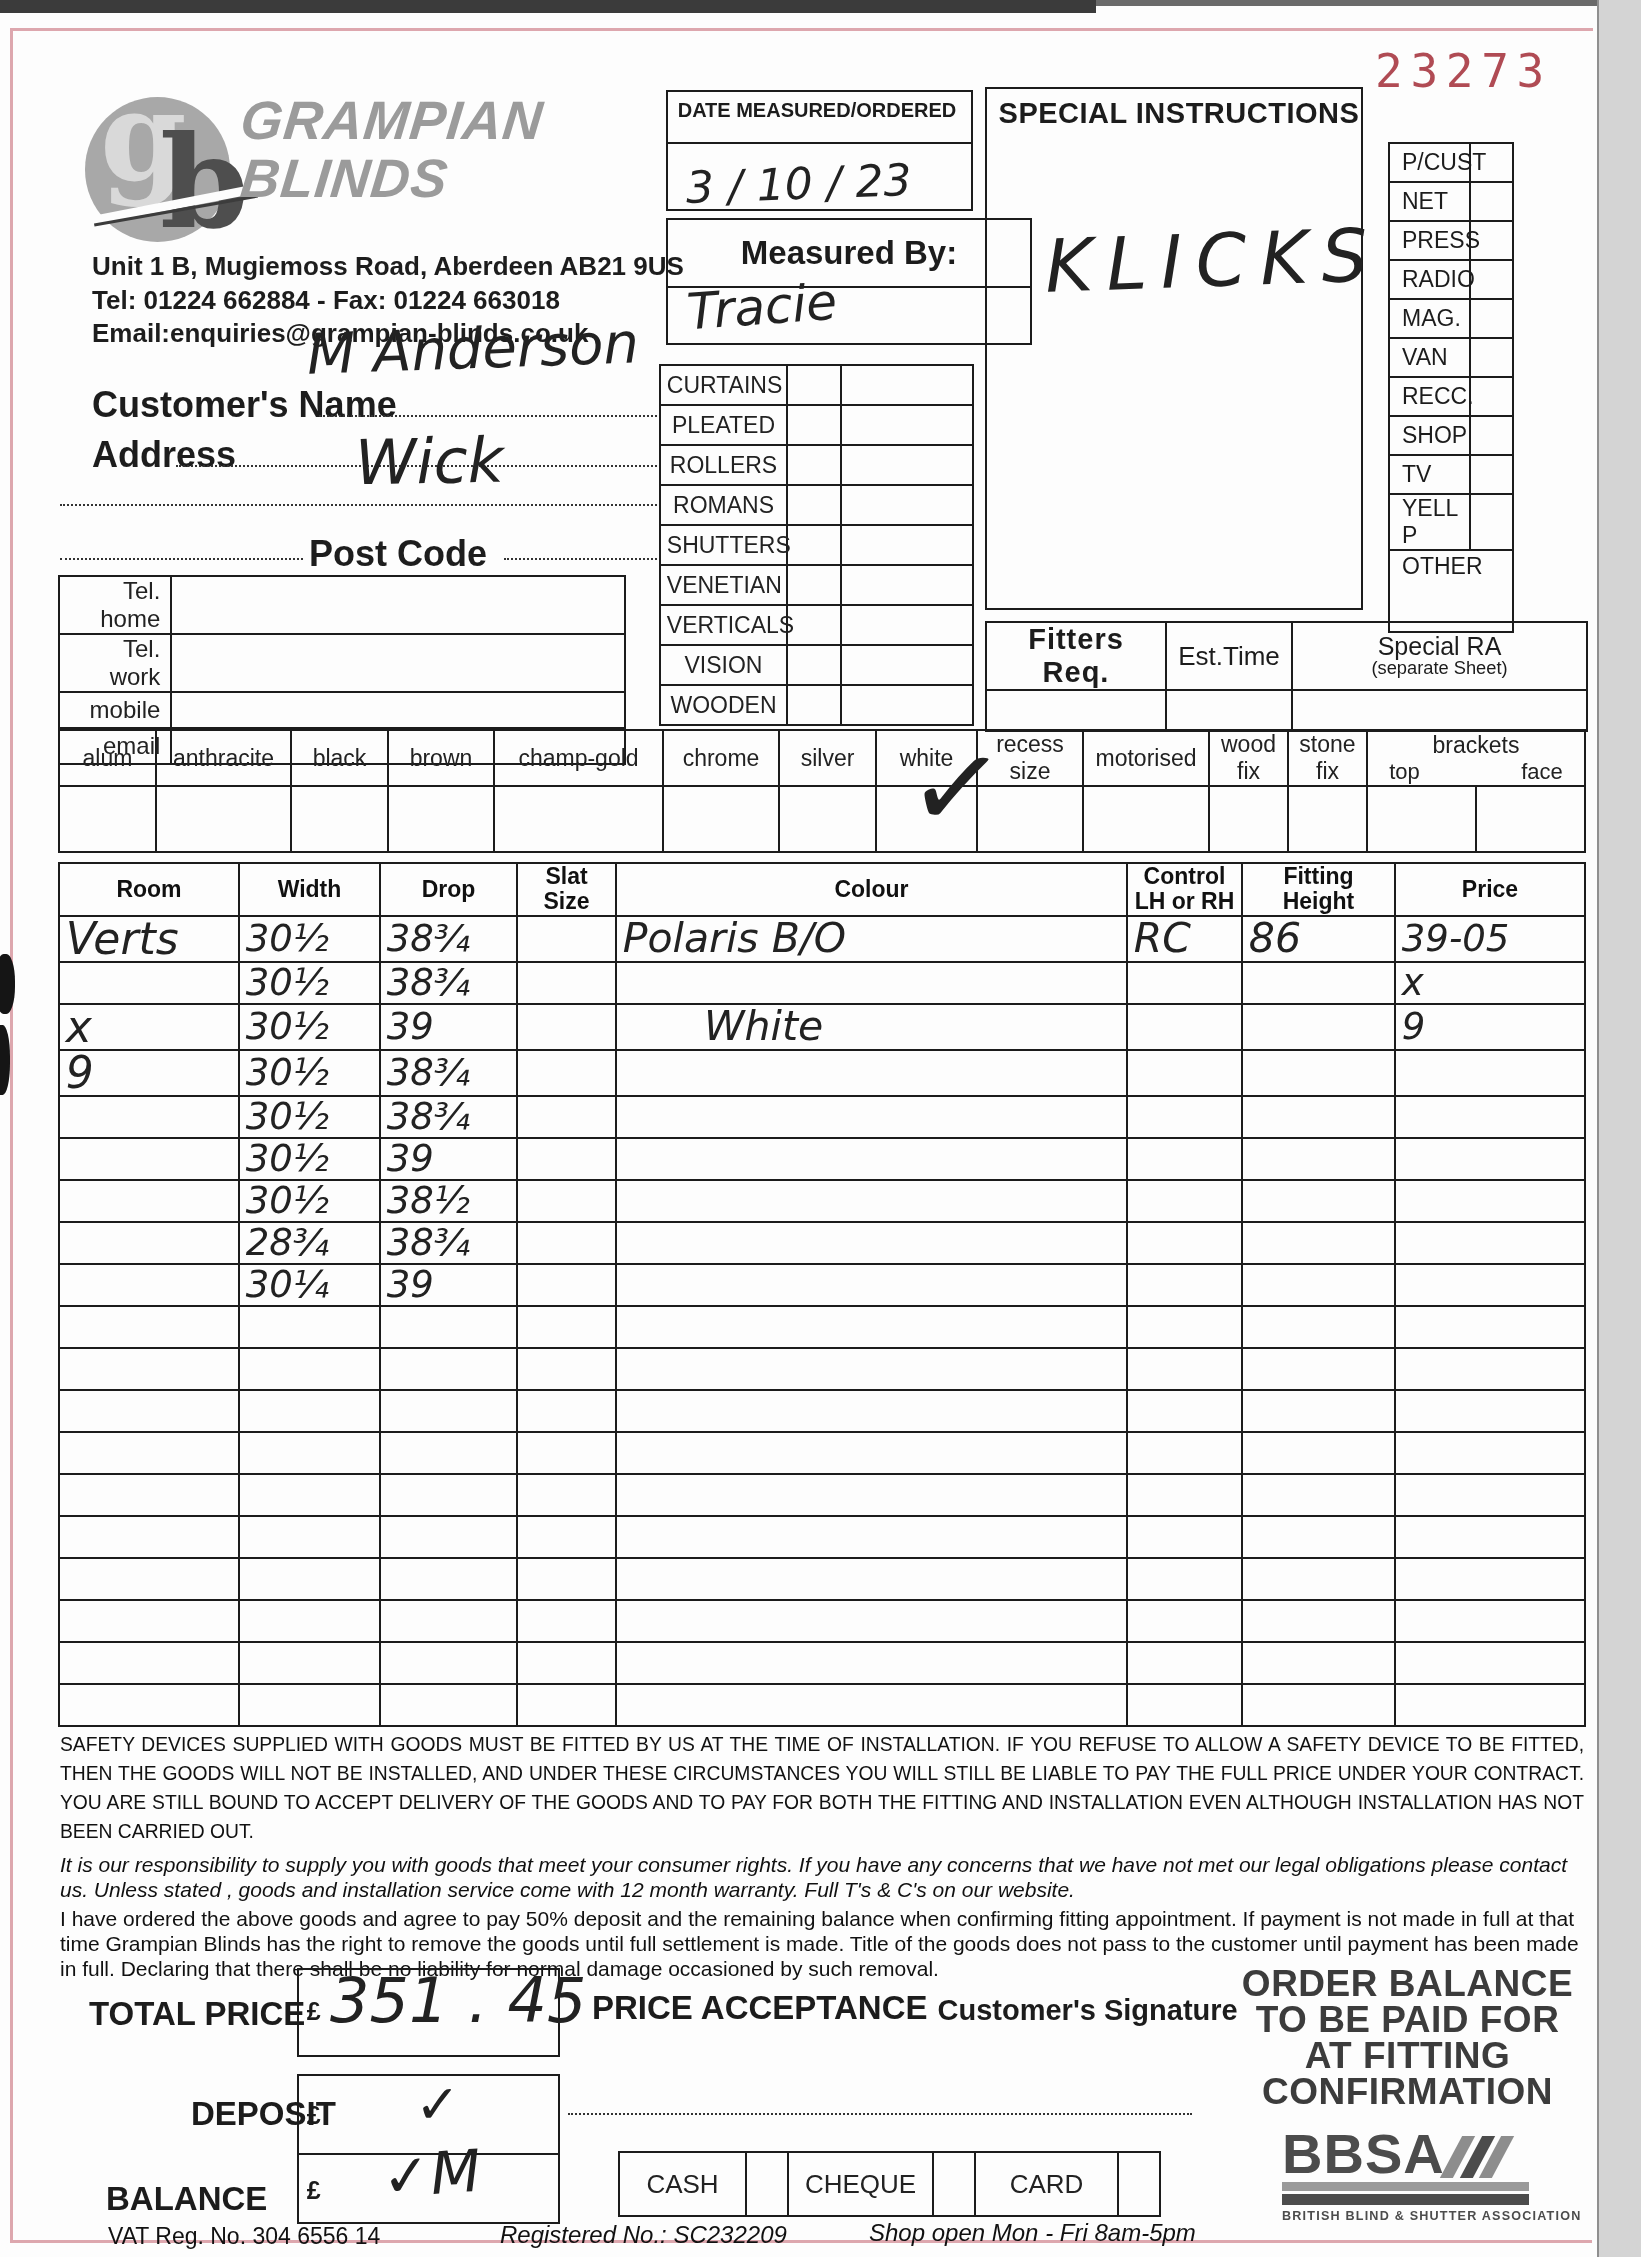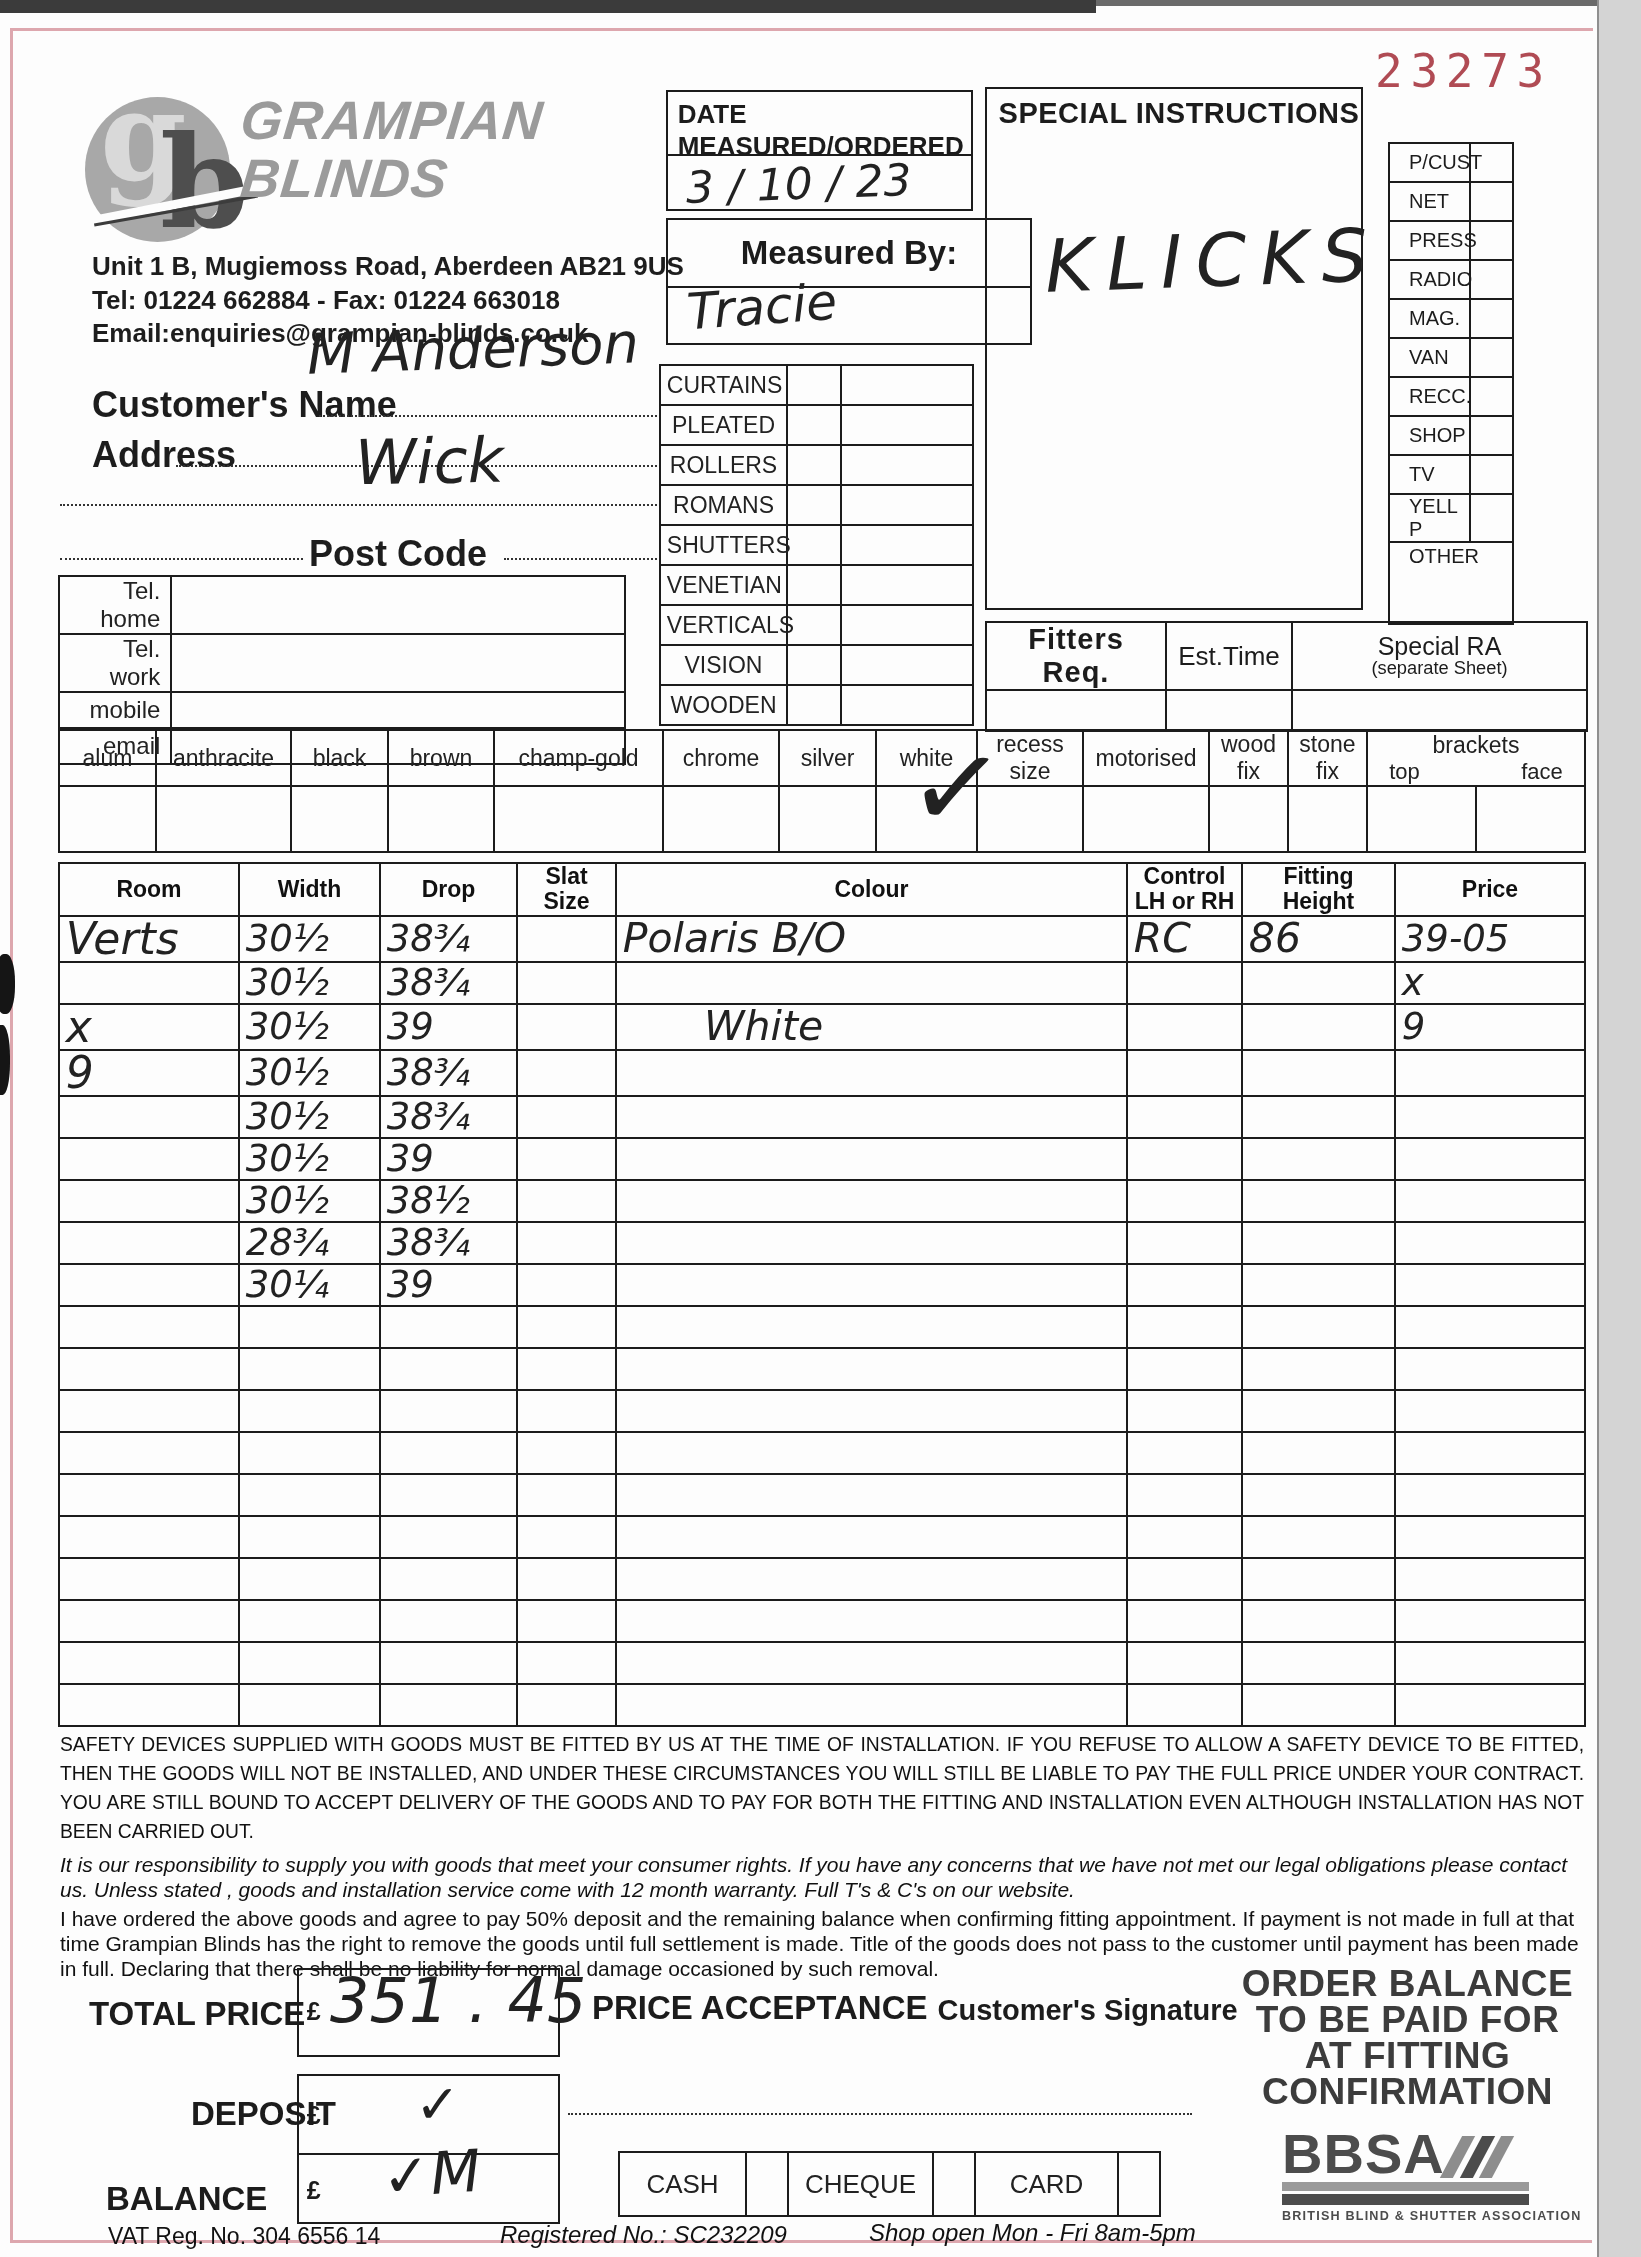--- a/index.html
+++ b/index.html
@@ -50,33 +50,33 @@
   #hw-total{left:330px;top:1970px;font-size:62px;}
   #hw-deposit{left:415px;top:2078px;font-size:54px;}
   #hw-balance{left:382px;top:2145px;font-size:58px;transform:rotate(-4deg);}
   
   .box{border:2.9px solid #1c1c1c;box-sizing:border-box;background:transparent;}
   table.frm{border-collapse:collapse;table-layout:fixed;}
   table.frm td,table.frm th{border:2.4px solid #1c1c1c;padding:0 5.8px;box-sizing:border-box;
       font-family:"Liberation Sans",sans-serif;overflow:visible;}
   
   #date-box{left:666px;top:90px;width:307px;height:121px;}
-  #date-box .hd{padding:5.8px 9.7px 0;font-size:26px;font-weight:bold;line-height:1.25;border-bottom:2.9px solid #1c1c1c;height:64px;box-sizing:border-box;}
+  #date-box .hd{padding:5.8px 9.7px 0;font-size:20px;font-weight:bold;line-height:1.25;border-bottom:2.9px solid #1c1c1c;height:52px;box-sizing:border-box;}
   #measured-box{left:666px;top:218px;width:366px;height:127px;}
   #measured-box .hd{text-align:center;font-size:33px;font-weight:bold;padding-top:13.5px;height:68px;box-sizing:border-box;border-bottom:2.9px solid #1c1c1c;}
   
   #products-tbl{left:659px;top:364px;width:314px;}
   #products-tbl td{height:40px;font-size:23px;text-align:center;color:#222;}
   
   #special-box{left:985px;top:87px;width:378px;height:523px;}
   #special-box .hd{font-size:29px;font-weight:bold;padding:7.7px 0 0 11.6px;letter-spacing:0.5px;}
   #doc-number{left:1375px;top:44px;font-size:46px;color:#b04b54;letter-spacing:7.7px;font-family:"DejaVu Sans Mono",monospace;}
   
   #check-tbl{left:1388px;top:142px;width:125px;}
-  #check-tbl td{height:39px;font-size:20px;padding:0 19px;}
+  #check-tbl td{height:39px;font-size:23px;padding:0 12px;}
   #check-tbl td.other{height:82px;vertical-align:top;padding-top:1.9px;}
   
   #fitters-tbl{left:985px;top:621px;width:601px;}
   #fitters-tbl td{text-align:center;}
   #fitters-tbl .r1 td{height:44px;}
   #fitters-tbl .r2 td{height:41px;}
   .fit-req{font-size:29px;font-weight:bold;letter-spacing:1px;}
   .fit-time{font-size:26px;}
   .fit-ra1{font-size:25px;line-height:1.0;}
   .fit-ra2{font-size:18.3px;line-height:1.0;}

